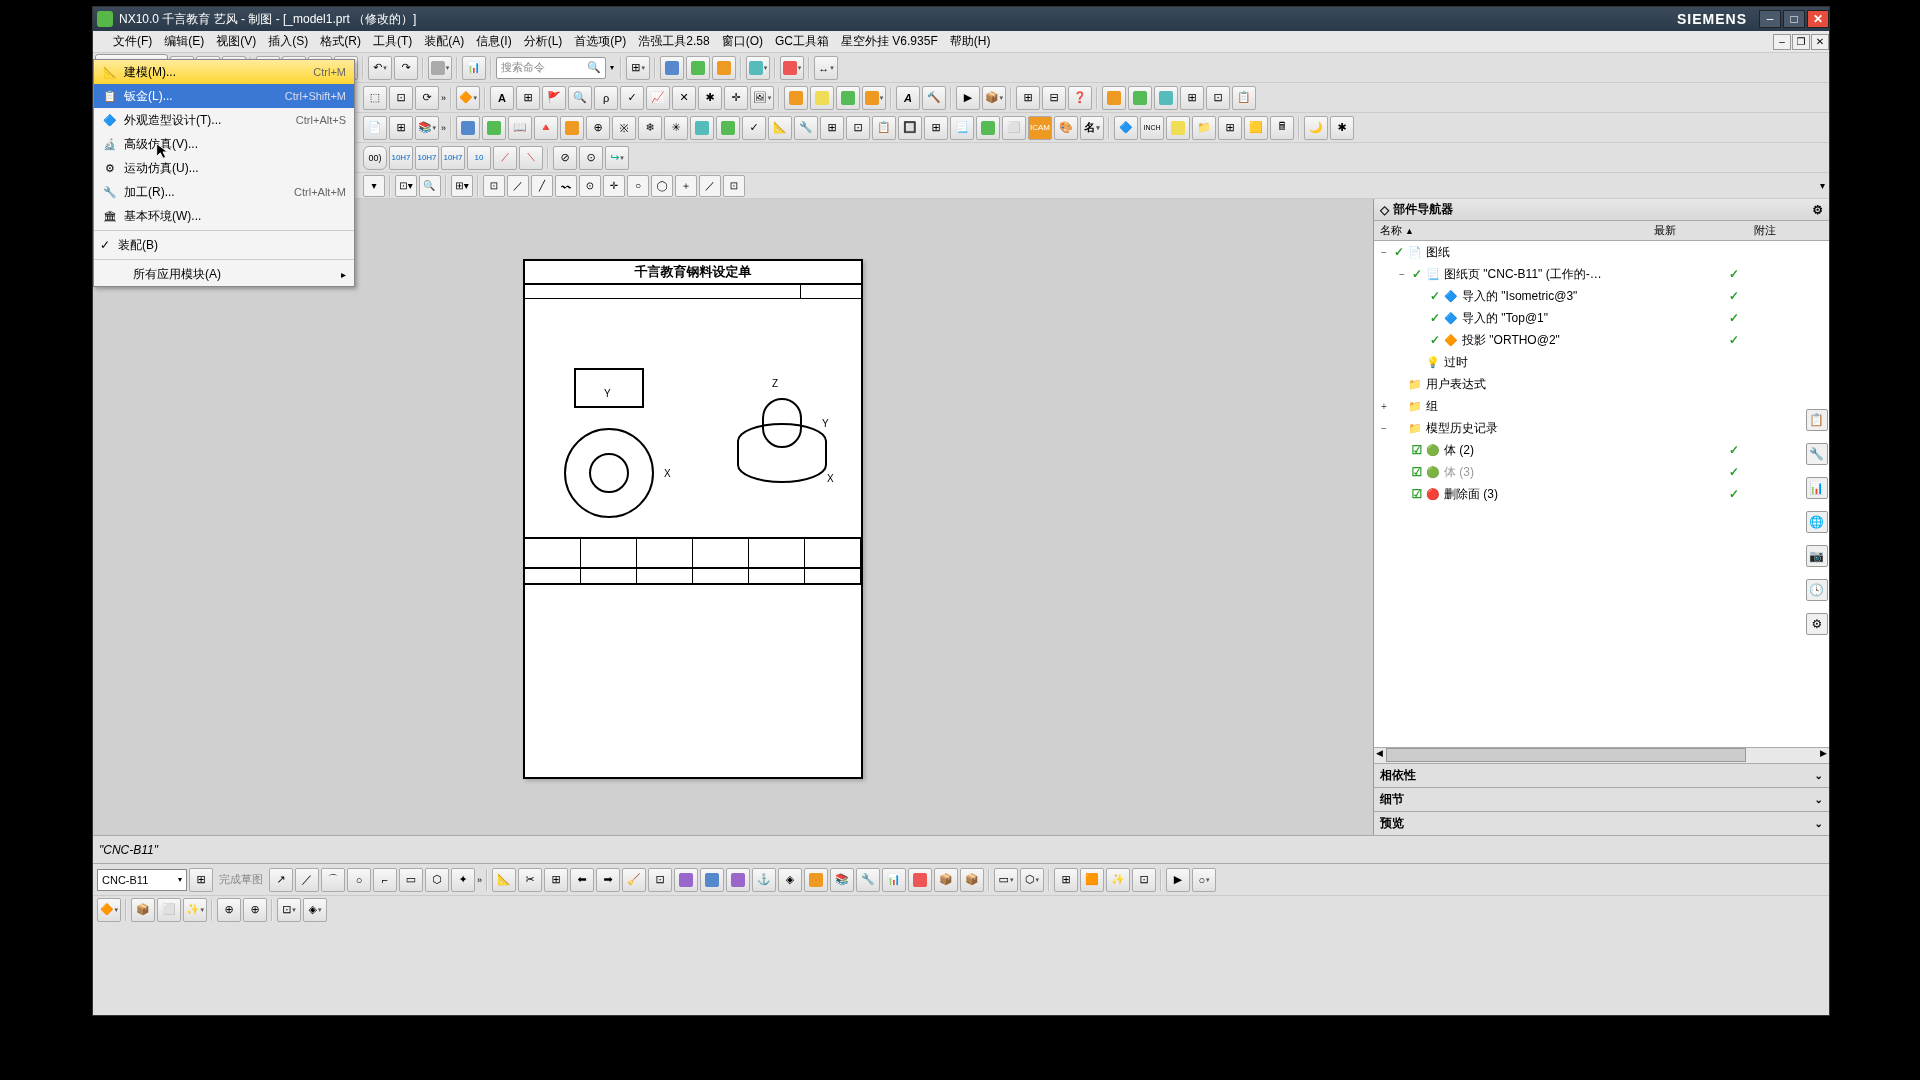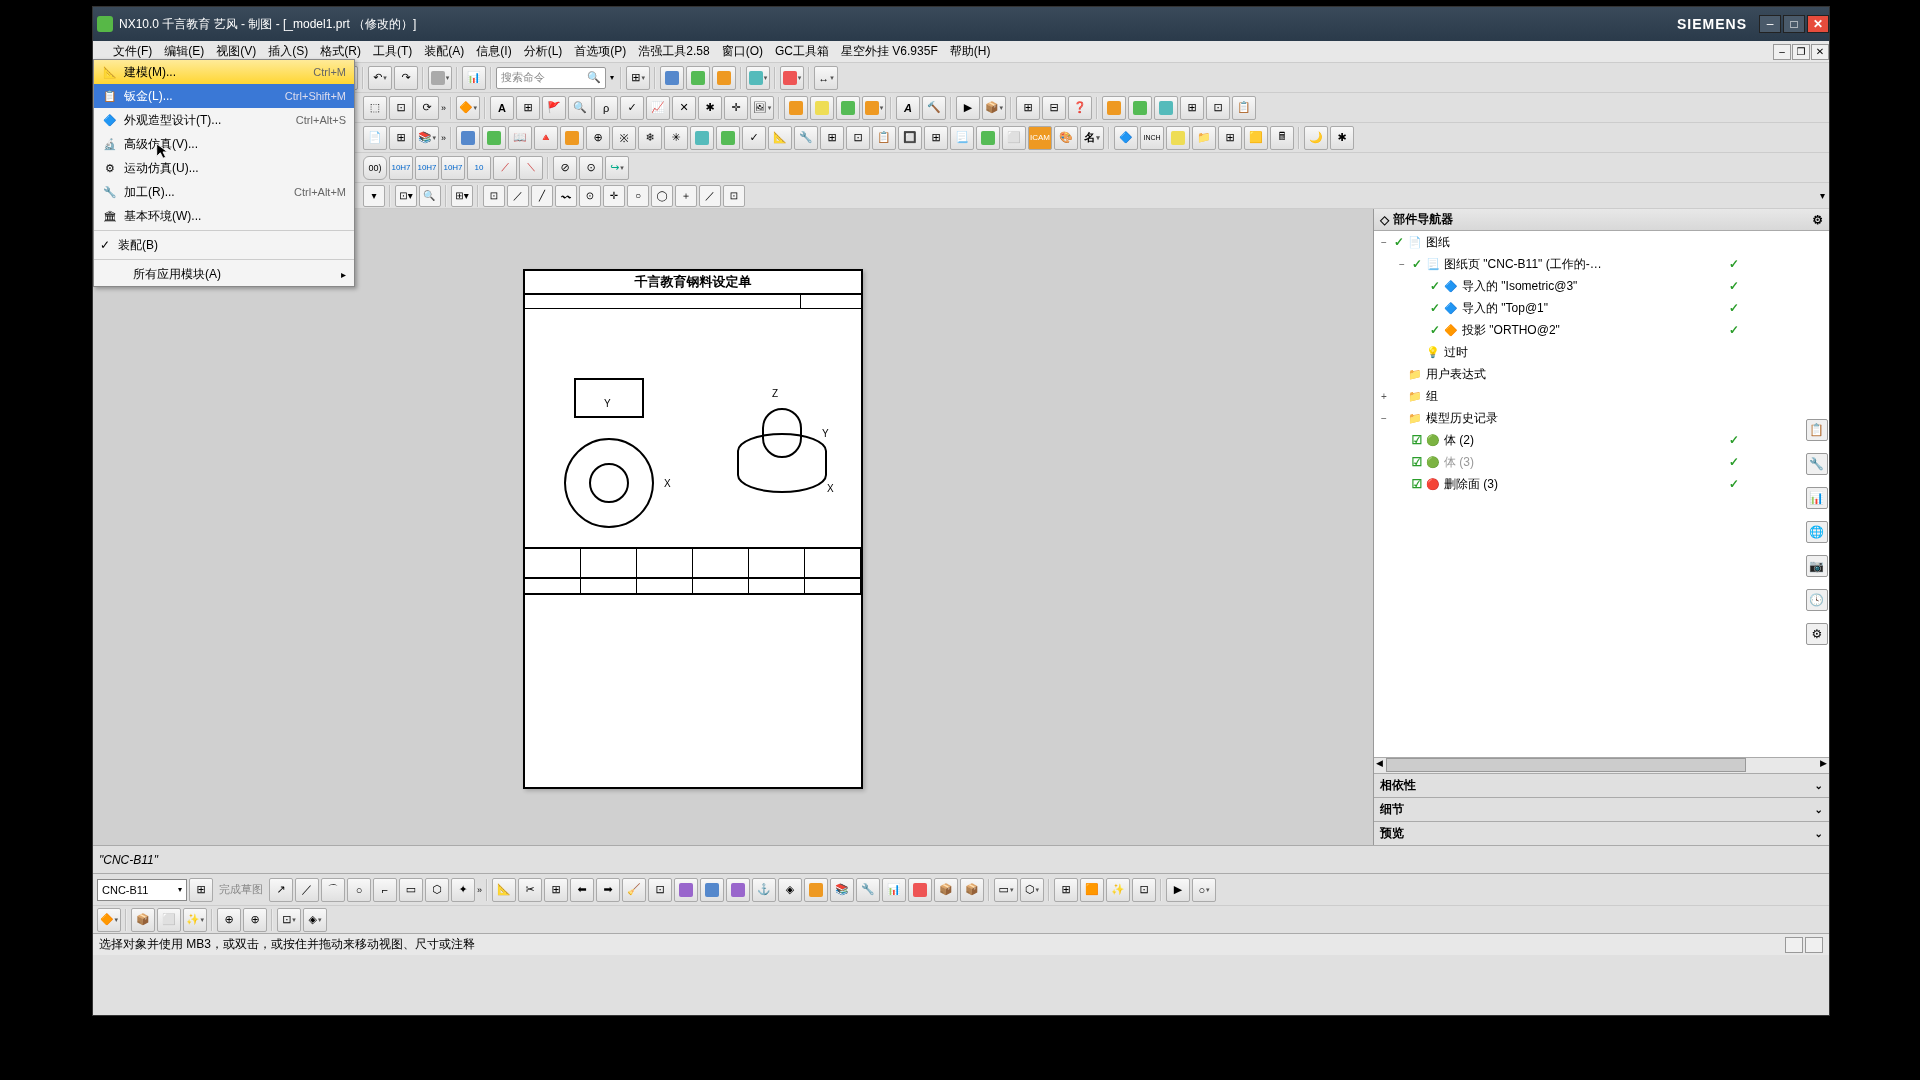--- a/index.html
+++ b/index.html
@@ -1,20 +1,20 @@
 <!DOCTYPE html>
 <html><head>
 <meta charset="utf-8">
 <style>
 * { margin: 0; padding: 0; box-sizing: border-box; font-family: "Microsoft YaHei", sans-serif; }
 body { background: #000; width: 1920px; height: 1080px; overflow: hidden; position: relative; }
 
 .window { position: absolute; left: 92px; top: 6px; width: 1738px; height: 1010px; background: #e0e0e0; border: 1px solid #333; }
 
-.titlebar { height: 34px; background: linear-gradient(#3a4a5a, #2a3a4a); color: #fff; display: flex; align-items: center; font-size: 12px; padding-left: 4px; }
+.titlebar { height: 24px; background: linear-gradient(#3a4a5a, #2a3a4a); color: #fff; display: flex; align-items: center; font-size: 12px; padding-left: 4px; }
 .titlebar .ticon { width: 16px; height: 16px; background: #57b847; border-radius: 3px; margin-right: 6px; display:inline-block;}
 .titlebar .title { flex: 1; }
 .titlebar .brand { font-weight: bold; font-size: 14px; margin-right: 10px; letter-spacing: 1px;}
 .titlebar .wbtn { width: 22px; height: 18px; background: #4a5a6a; margin-left: 2px; display: flex; align-items:center; justify-content:center; font-size:12px; border:1px solid #222;}
 .titlebar .wbtn.close { background: #e74c3c; color:#fff; font-weight:bold;}
 
 .menubar { height: 22px; background: #e8e8e8; display: flex; align-items: center; font-size: 12px; border-bottom: 1px solid #ccc; }
 .menubar .mi { padding: 0 6px; cursor: pointer; }
 .menubar .win-ctrl { margin-left: auto; display: flex; }
 .menubar .win-ctrl .wc { width: 18px; height: 16px; border: 1px solid #999; margin-left: 1px; background: #f0f0f0; font-size: 10px; text-align: center; line-height: 14px; }
@@ -427,20 +427,25 @@
           </div>
       </div>
     </div>
 
     <div class="navpanel">
       <div class="nav-header">
         <span>◇</span>
         <span>部件导航器</span>
         <span class="gear">⚙</span>
       </div>
+      <div class="nav-cols">
+        <div class="col1"><span>名称</span> <span style="font-size:9px;">▲</span></div>
+        <div class="col2">最新</div>
+        <div class="col3">附注</div>
+      </div>
       <div class="nav-tree" id="navtree">
           <div class="tree-row" style="padding-left: 4px;">
             <span class="exp">−</span>
             <span class="chk">✓</span>
             <span class="ico">📄</span>
             <span class="txt">图纸</span>
             <span class="latest"></span>
           </div>
           <div class="tree-row" style="padding-left: 22px;">
             <span class="exp">−</span>
@@ -619,21 +624,14 @@
     <div class="tbtn">⬜</div>
     <div class="tbtn drop">✨</div>
     <div class="sep"></div>
     <div class="tbtn">⊕</div>
     <div class="tbtn">⊕</div>
     <div class="sep"></div>
     <div class="tbtn drop">⊡</div>
     <div class="tbtn drop">◈</div>
   </div>
 
-  <div class="prompt-bar">
-    <span>选择对象并使用 MB3，或双击，或按住并拖动来移动视图、尺寸或注释</span>
-    <div class="pright">
-      <div class="pb"></div>
-      <div class="pb"></div>
-    </div>
-  </div>
 
 </div>
 
 </body></html>

